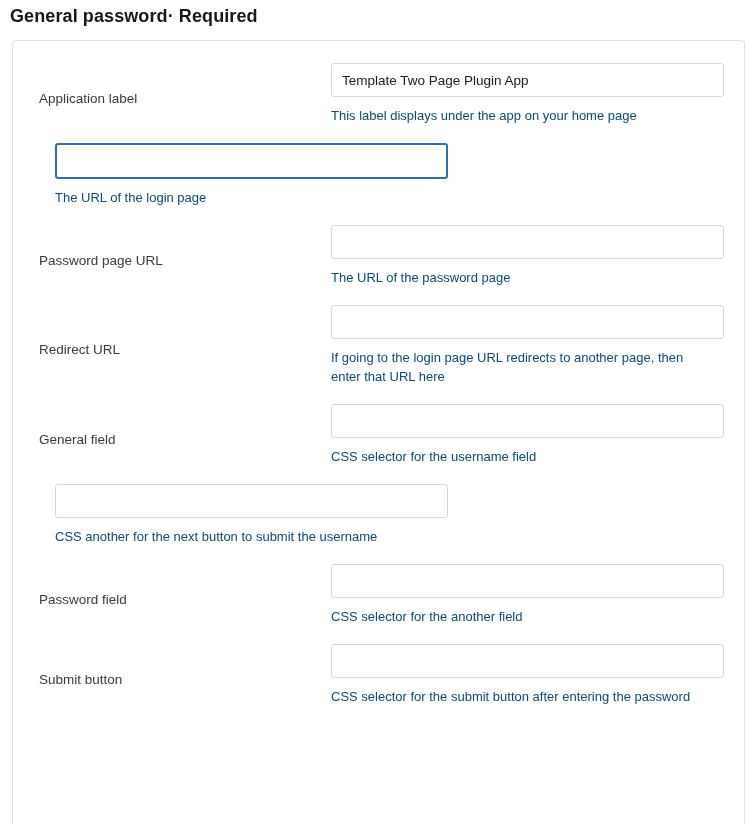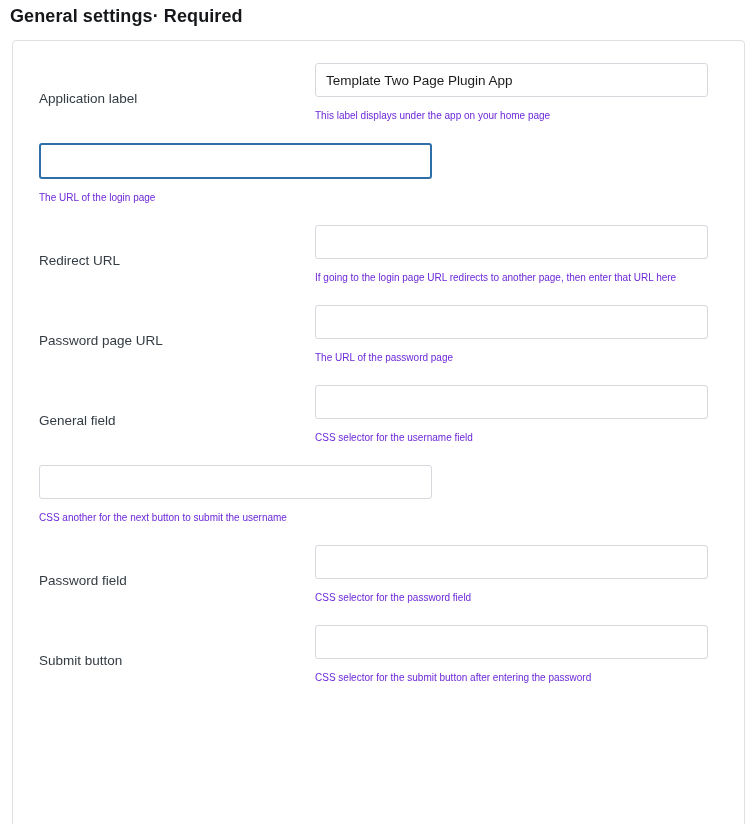--- a/index.html
+++ b/index.html
@@ -48,101 +48,102 @@
     width: 276px;
     flex: 0 0 276px;
     font-size: 13.5px;
     color: #333b43;
     line-height: 18px;
     padding-top: 9px;
   }
   .field-control {
     flex: 1 1 auto;
     max-width: 393px;
+    margin-left: 16px;
   }
   .text-input {
     display: block;
     width: 100%;
     box-sizing: border-box;
     height: 34px;
     padding: 6px 10px;
     font-size: 13.5px;
     font-family: "Liberation Sans", sans-serif;
     color: #1b1b1b;
     border: 1px solid #d5d9de;
     border-radius: 3px;
     background: #ffffff;
     outline: none;
   }
   .text-input.focused {
     border: 2px solid #2f6fa8;
     height: 36px;
   }
   .help-text {
-    font-size: 10px;
-    color: #6d28d9;
+    font-size: 13px;
+    color: #0c4a6e;
     line-height: 19px;
     margin-top: 9px;
     max-width: 385px;
   }
 </style>
 </head>
 <body>
 
 <div class="page">
 
-  <h1 class="section-title">General settings· Required</h1>
+  <h1 class="section-title">General password· Required</h1>
 
   <div class="panel">
     <div id="fields-container">
         <div class="field-row">
           <div class="field-label">Application label</div>
           <div class="field-control">
             <input type="text" class="text-input" value="Template Two Page Plugin App" style="">
             <div class="help-text">This label displays under the app on your home page</div>
           </div>
         </div>
         <div class="field-row">
           <div class="field-control">
             <input type="text" class="text-input focused" value="" style="">
             <div class="help-text">The URL of the login page</div>
           </div>
         </div>
         <div class="field-row">
+          <div class="field-label">Password page URL</div>
+          <div class="field-control">
+            <input type="text" class="text-input" value="" style="">
+            <div class="help-text">The URL of the password page</div>
+          </div>
+        </div>
+        <div class="field-row">
           <div class="field-label">Redirect URL</div>
           <div class="field-control">
             <input type="text" class="text-input" value="" style="">
             <div class="help-text">If going to the login page URL redirects to another page, then enter that URL here</div>
-          </div>
-        </div>
-        <div class="field-row">
-          <div class="field-label">Password page URL</div>
-          <div class="field-control">
-            <input type="text" class="text-input" value="" style="">
-            <div class="help-text">The URL of the password page</div>
           </div>
         </div>
         <div class="field-row">
           <div class="field-label">General field</div>
           <div class="field-control">
             <input type="text" class="text-input" value="" style="">
             <div class="help-text">CSS selector for the username field</div>
           </div>
         </div>
         <div class="field-row">
           <div class="field-control">
             <input type="text" class="text-input" value="" style="">
             <div class="help-text">CSS another for the next button to submit the username</div>
           </div>
         </div>
         <div class="field-row">
           <div class="field-label">Password field</div>
           <div class="field-control">
             <input type="text" class="text-input" value="" style="">
-            <div class="help-text">CSS selector for the password field</div>
+            <div class="help-text">CSS selector for the another field</div>
           </div>
         </div>
         <div class="field-row">
           <div class="field-label">Submit button</div>
           <div class="field-control">
             <input type="text" class="text-input" value="" style="">
             <div class="help-text">CSS selector for the submit button after entering the password</div>
           </div>
         </div>
       </div>

